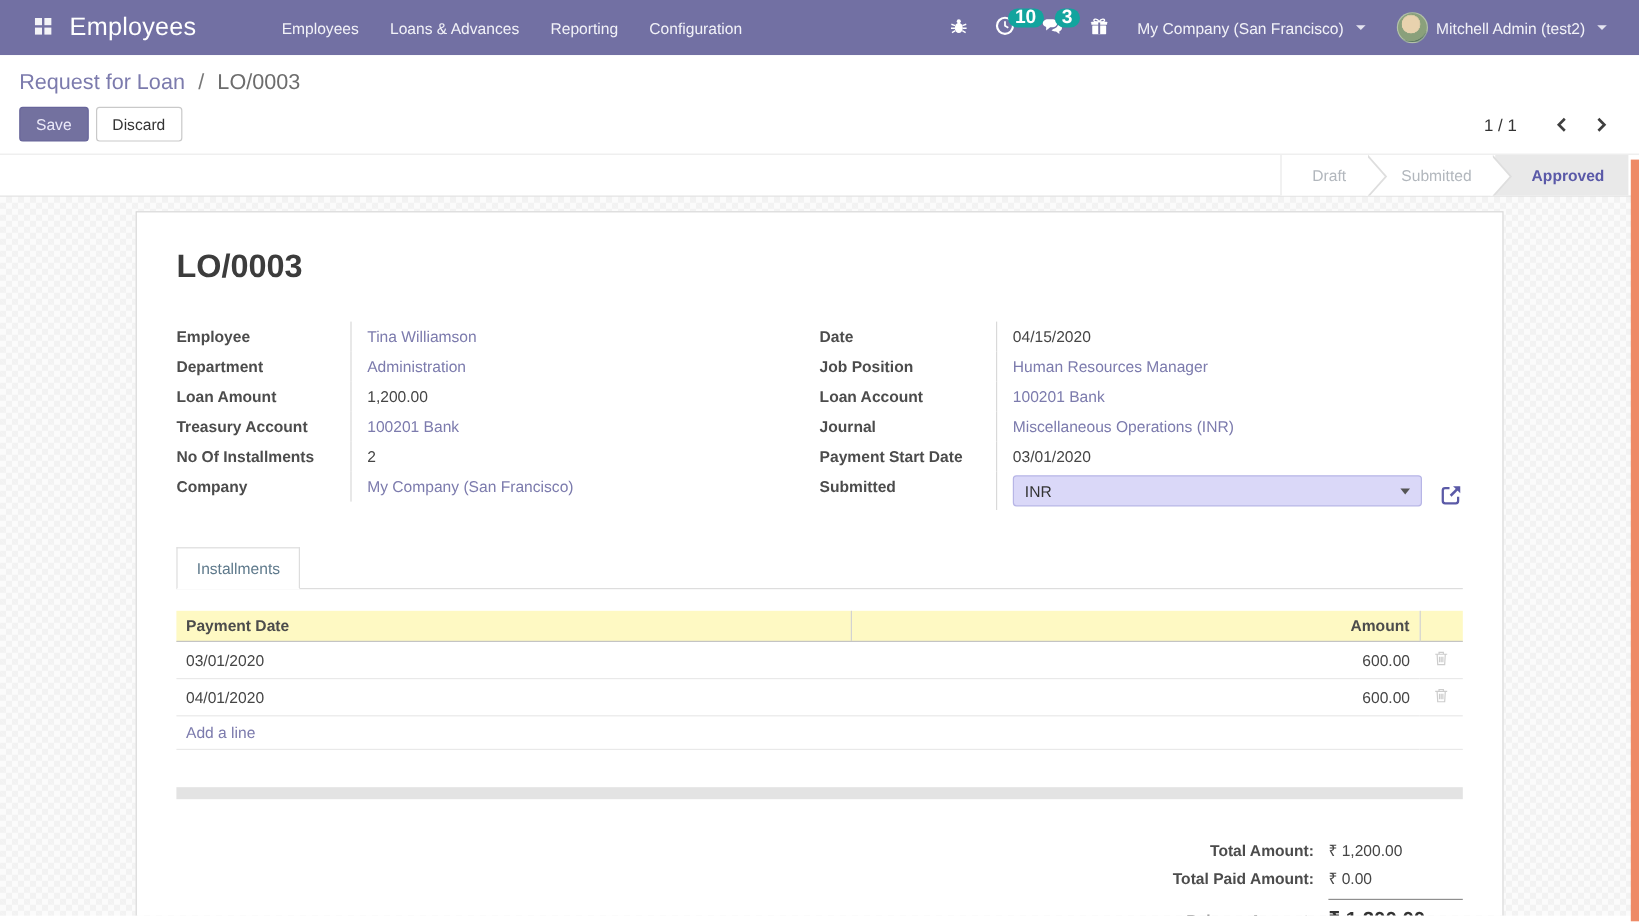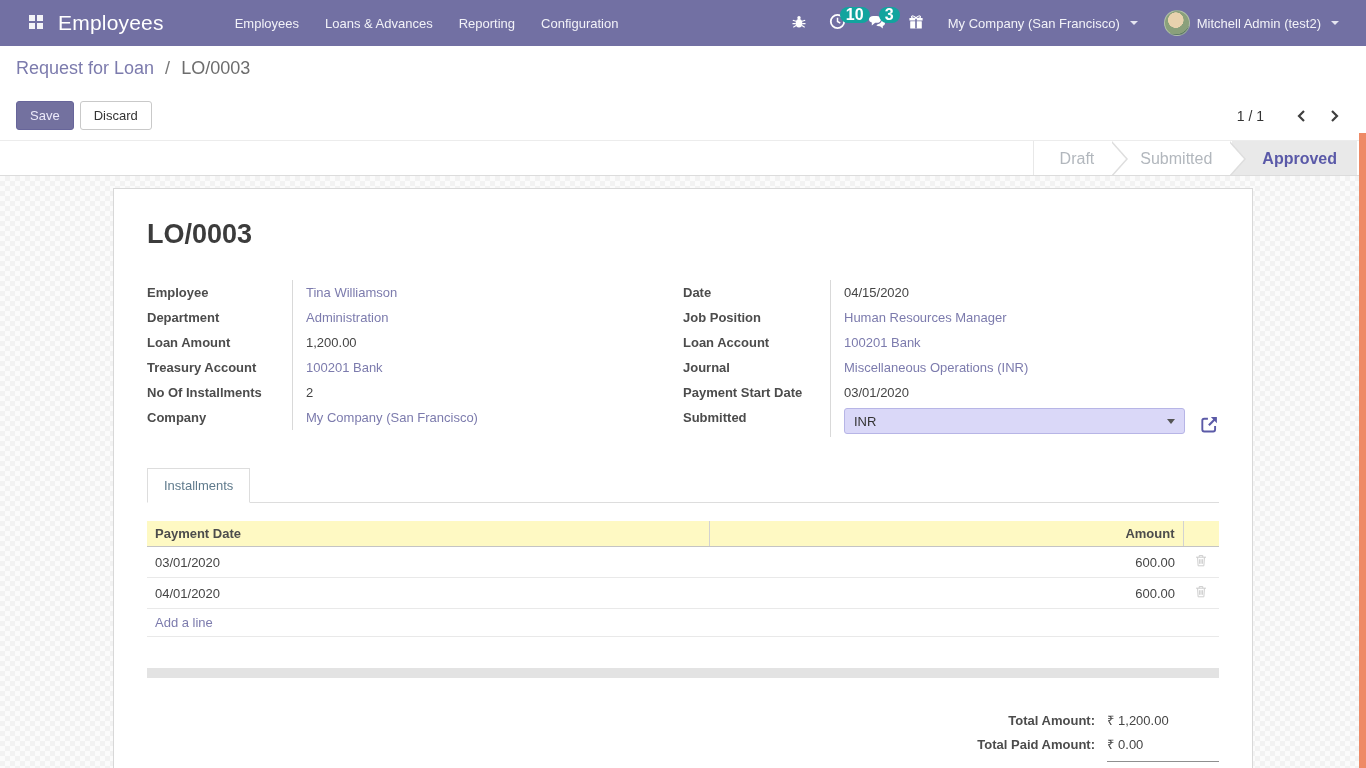--- a/index.html
+++ b/index.html
@@ -29,40 +29,40 @@
   .avatar {
     width:26px; height:26px; border-radius:50%;
     background:radial-gradient(circle at 45% 38%, #e8d2ae 0 38%, #8aa07b 40% 70%, #5d7a63 72%);
     border:1px solid rgba(255,255,255,.35); flex:0 0 auto;
   }
   .caret { display:inline-block; width:0; height:0; border-left:4px solid transparent; border-right:4px solid transparent; border-top:4px solid currentColor; margin-left:3px; opacity:.9; }
 
   
   .control-panel { background:#fff; }
   .cp-inner { padding:12px 16px 10px; }
-  .breadcrumb { font-size:18px; margin-bottom:22px; }
+  .breadcrumb { font-size:18px; margin-bottom:10px; }
   .breadcrumb .bc-link { color:var(--link-purple,#7c7bad); cursor:pointer; }
   .breadcrumb .bc-sep { color:#777; margin:0 6px; }
   .breadcrumb .bc-current { color:#6d6d6d; }
   .cp-row { display:flex; align-items:center; }
   .btn { font-size:13px; padding:6px 13px; border-radius:3px; cursor:pointer; border:1px solid transparent; }
   .btn-primary { background:var(--primary-btn,#73719f); border-color:#67659a; color:#eceafa; margin-right:6px; }
   .btn-default { background:#fff; border-color:#c9c9c9; color:#333; }
   .pager { margin-left:auto; display:flex; align-items:center; gap:4px; }
   .pager-value { font-size:14px; color:#333; margin-right:18px; }
   .pager-btn { padding:4px 10px; cursor:pointer; display:flex; align-items:center; }
 
   
   .statusbar {
     height:36px; background:#fff; border-top:1px solid #ececec; border-bottom:1px solid #dcdcdc;
     display:flex; justify-content:flex-end; overflow:hidden; padding-right:9px;
   }
   .sb-step {
     position:relative; height:36px; line-height:35px; padding:0 18px 0 26px;
-    color:#b2b7bd; font-size:16px; background:#fff; cursor:pointer;
+    color:#b2b7bd; font-size:13px; background:#fff; cursor:pointer;
   }
   .sb-step:first-child { border-left:1px solid #e8e8e8; }
   .sb-step.has-arrow { margin-right:2px; }
   .sb-step.has-arrow::before {
     content:""; position:absolute; right:-16px; top:0; z-index:2;
     border-top:18px solid transparent; border-bottom:18px solid transparent; border-left:16px solid #dedede;
   }
   .sb-step.has-arrow::after {
     content:""; position:absolute; right:-14px; top:0; z-index:3;
     border-top:18px solid transparent; border-bottom:18px solid transparent; border-left:16px solid #fff;

